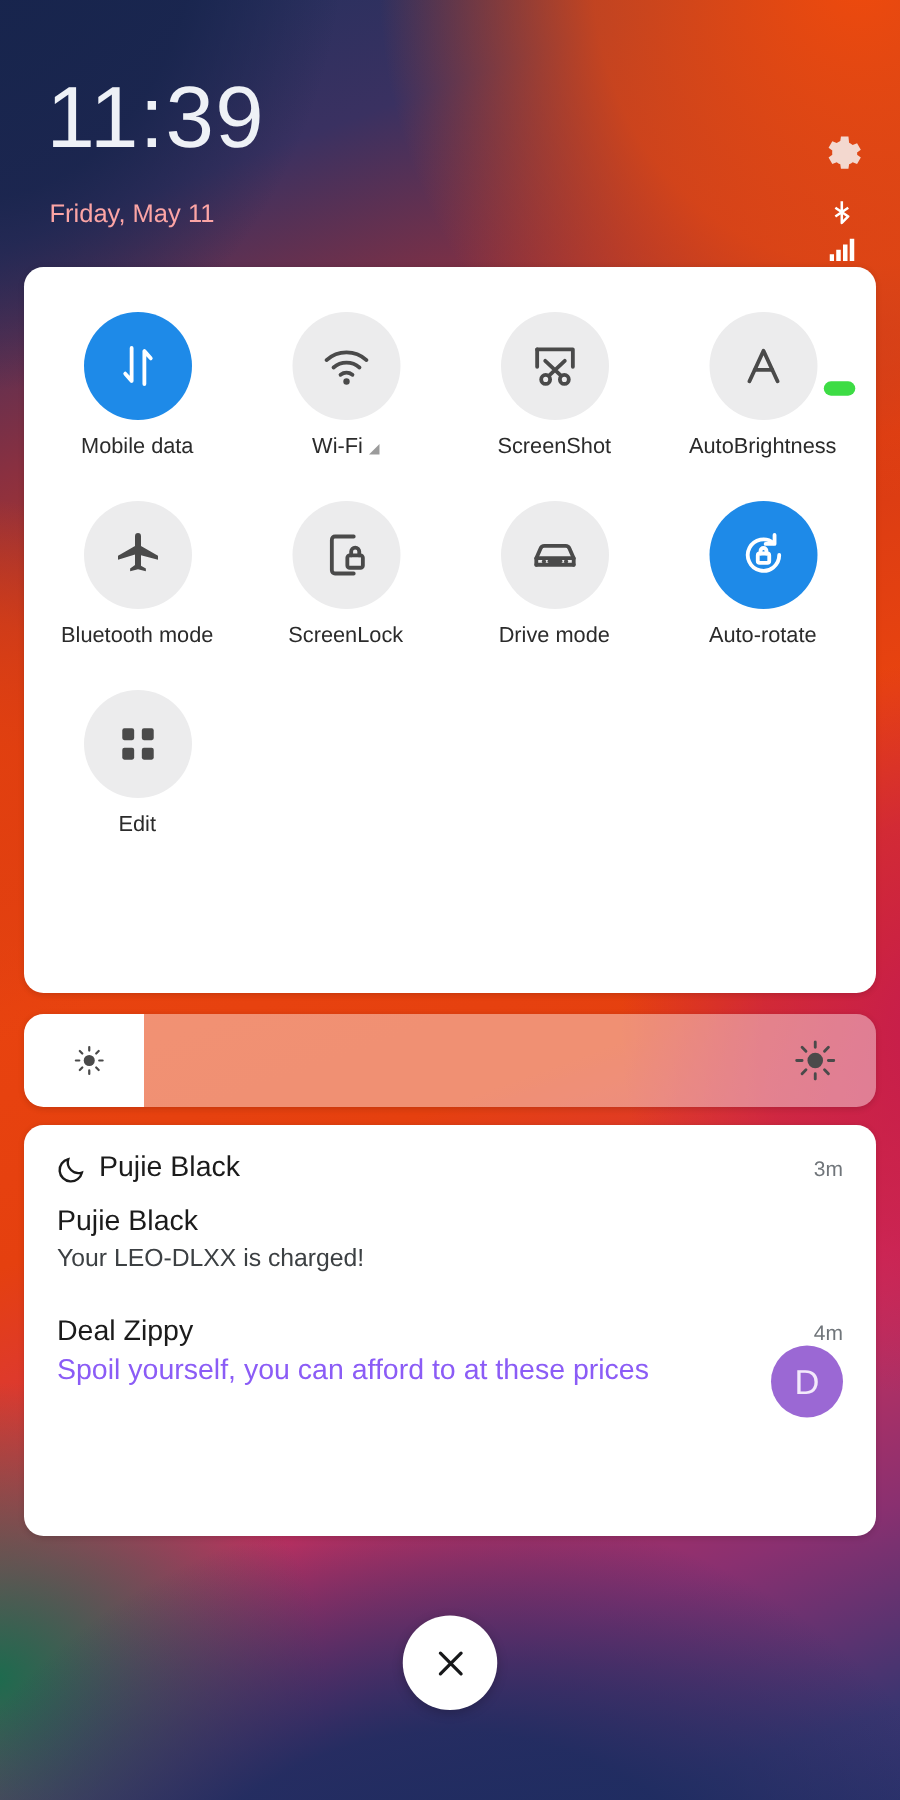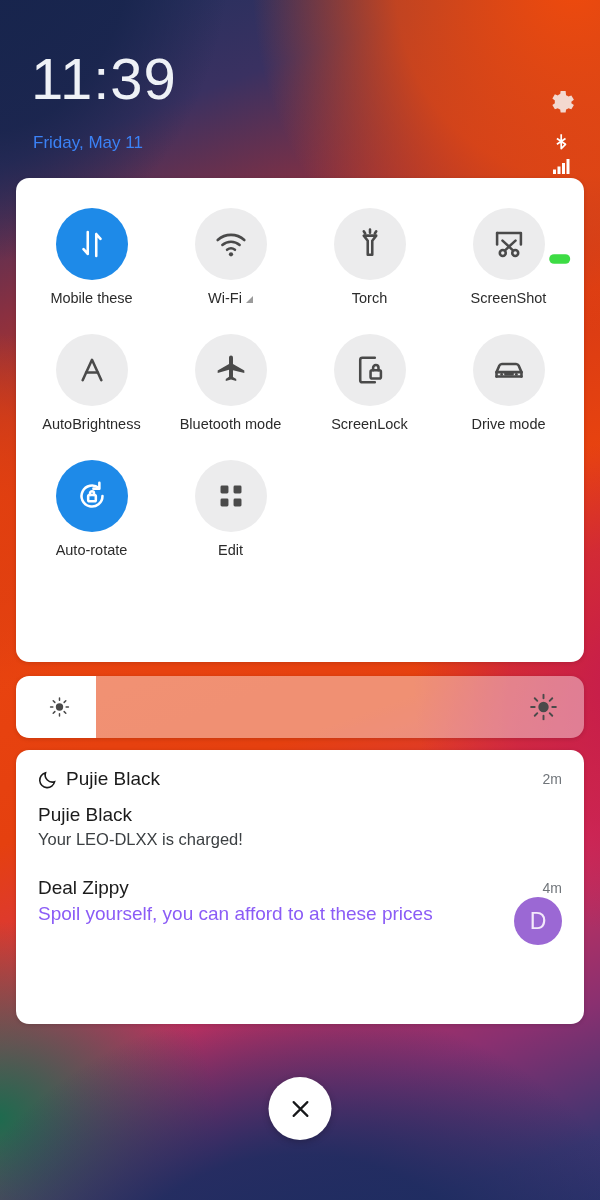--- a/index.html
+++ b/index.html
@@ -42,21 +42,21 @@
 
   
   #statusbar { position:absolute; top:0; left:0; right:0; height:188px; z-index:3; }
   .clock {
     position:absolute; left:31px; top:50px;
     font-size:58px; font-weight:300; color:#eef1f6;
     letter-spacing:1px; line-height:1;
   }
   .datetext {
     position:absolute; left:33px; top:133px;
-    font-size:17px; font-weight:400; color:#3b82f6;
+    font-size:17px; font-weight:400; color:#fca5a5;
   }
   .gear { position:absolute; right:24px; top:88px; width:30px; height:30px; cursor:pointer; }
   .gear svg { display:block; width:30px; height:30px; }
 
   .status-icons {
     position:absolute; right:22px; top:133px;
     display:flex; align-items:center; gap:7px;
     color:#fff; font-size:16px; font-weight:700;flex-direction:column;
   }
   .status-icons svg { display:block; }
@@ -217,46 +217,35 @@
 
 <div class="card" id="qs-panel">
   <div class="qs-grid">
       <div class="qs-tile">
         <div class="qs-circle on">
           <svg width="34" height="34" viewBox="0 0 24 24">
             <path class="icon-line" stroke-width="1.8" stroke-linecap="round" stroke-linejoin="round" d="M9 3.5v15.5M9 19l-3-3.4M15 20.5V5M15 5l3 3.4"></path>
           </svg>
         </div>
         <div class="qs-label">
-          <span>Mobile these</span>
+          <span>Mobile data</span>
         </div>
       </div>
       <div class="qs-tile">
         <div class="qs-circle">
           <svg width="34" height="34" viewBox="0 0 24 24">
             <path class="icon-line" stroke-width="1.8" stroke-linecap="round" stroke-linejoin="round" d="M2.6 9.2a14 14 0 0 1 18.8 0"></path>
             <path class="icon-line" stroke-width="1.8" stroke-linecap="round" stroke-linejoin="round" d="M5.9 12.7a9.3 9.3 0 0 1 12.2 0"></path>
             <path class="icon-line" stroke-width="1.8" stroke-linecap="round" stroke-linejoin="round" d="M9.2 16.1a4.6 4.6 0 0 1 5.6 0"></path>
             <circle class="icon-fill" cx="12" cy="19.3" r="1.5"></circle>
           </svg>
         </div>
         <div class="qs-label">
           <span>Wi-Fi</span>
           <i class="expand-tri"></i>
-        </div>
-      </div>
-      <div class="qs-tile">
-        <div class="qs-circle">
-          <svg width="34" height="34" viewBox="0 0 24 24">
-            <path class="icon-line" stroke-width="1.8" stroke-linecap="round" stroke-linejoin="round" d="M7.6 6.1h8.8l-2.8 3.6v9.9h-3.2V9.7z"></path>
-            <path class="icon-line" stroke-width="1.8" stroke-linecap="round" stroke-linejoin="round" d="M12 1.8v2.2M7.6 3l1 1.6M16.4 3l-1 1.6"></path>
-          </svg>
-        </div>
-        <div class="qs-label">
-          <span>Torch</span>
         </div>
       </div>
       <div class="qs-tile">
         <div class="qs-circle">
           <svg width="34" height="34" viewBox="0 0 24 24">
             <path class="icon-line" stroke-width="1.8" stroke-linecap="round" stroke-linejoin="round" d="M3.6 4.2h16.8v8.2"></path>
             <path class="icon-line" stroke-width="1.8" stroke-linecap="round" stroke-linejoin="round" d="M3.6 4.2v8.2"></path>
             <path class="icon-line" stroke-width="1.8" stroke-linecap="round" stroke-linejoin="round" d="m7.4 9.6 7.4 6.9M16.6 9.6l-7.4 6.9"></path>
             <circle class="icon-line" stroke-width="1.8" stroke-linecap="round" stroke-linejoin="round" cx="7.6" cy="18.3" r="2.1"></circle>
             <circle class="icon-line" stroke-width="1.8" stroke-linecap="round" stroke-linejoin="round" cx="16.4" cy="18.3" r="2.1"></circle>
@@ -367,21 +356,21 @@
 
   <div class="notif">
     <div class="notif-head">
       <span class="moon-icon">
         <svg width="21" height="21" viewBox="0 0 24 24">
           <path d="M19 14.5A8.2 8.2 0 0 1 8.6 4.3 8.6 8.6 0 1 0 19 14.5z" fill="none" stroke="#1b1b1b" stroke-width="1.8"></path>
         </svg>
       </span>
       <span class="notif-app">Pujie Black</span>
     </div>
-    <div class="notif-time">2m</div>
+    <div class="notif-time">3m</div>
     <div class="notif-title">Pujie Black</div>
     <div class="notif-body">Your LEO-DLXX is charged!</div>
   </div>
 
   <div class="notif" style="padding-top:28px;">
     <div class="notif-time" style="top:31px;">4m</div>
     <div class="notif-title">Deal Zippy</div>
     <div class="notif-body big">Spoil yourself, you can afford to at these prices</div>
     <div class="avatar">D</div>
   </div>

